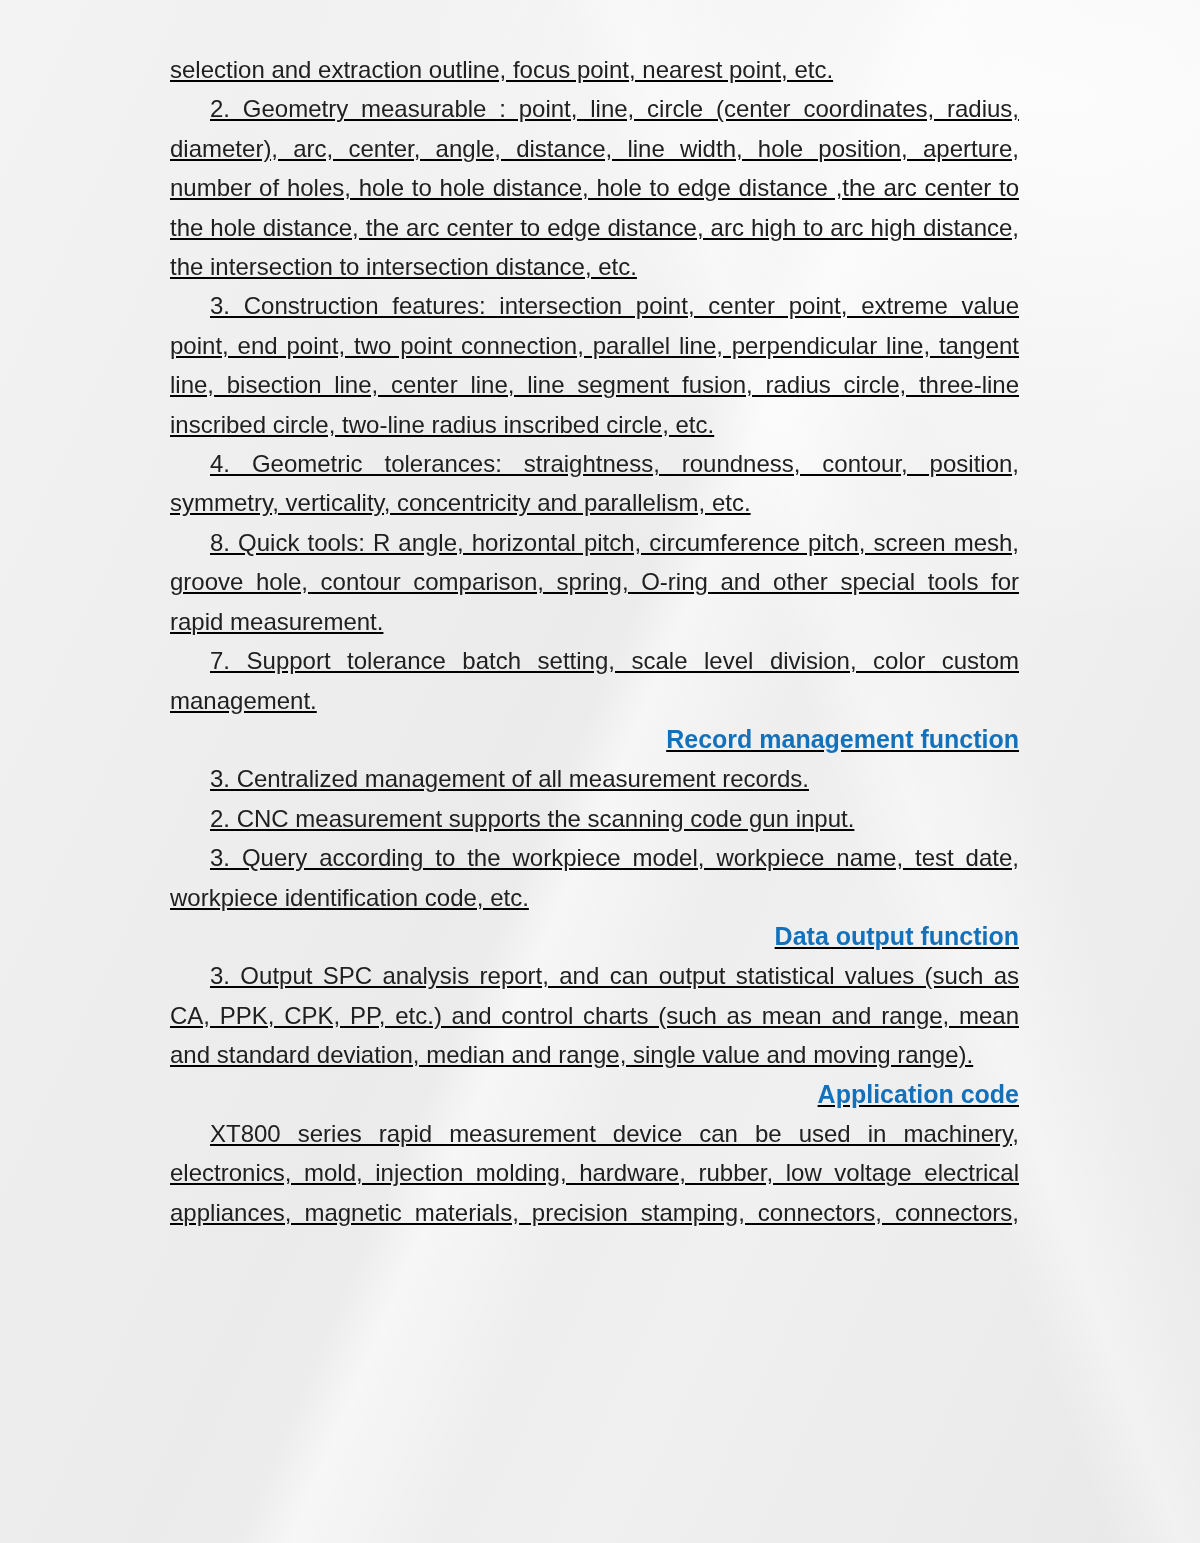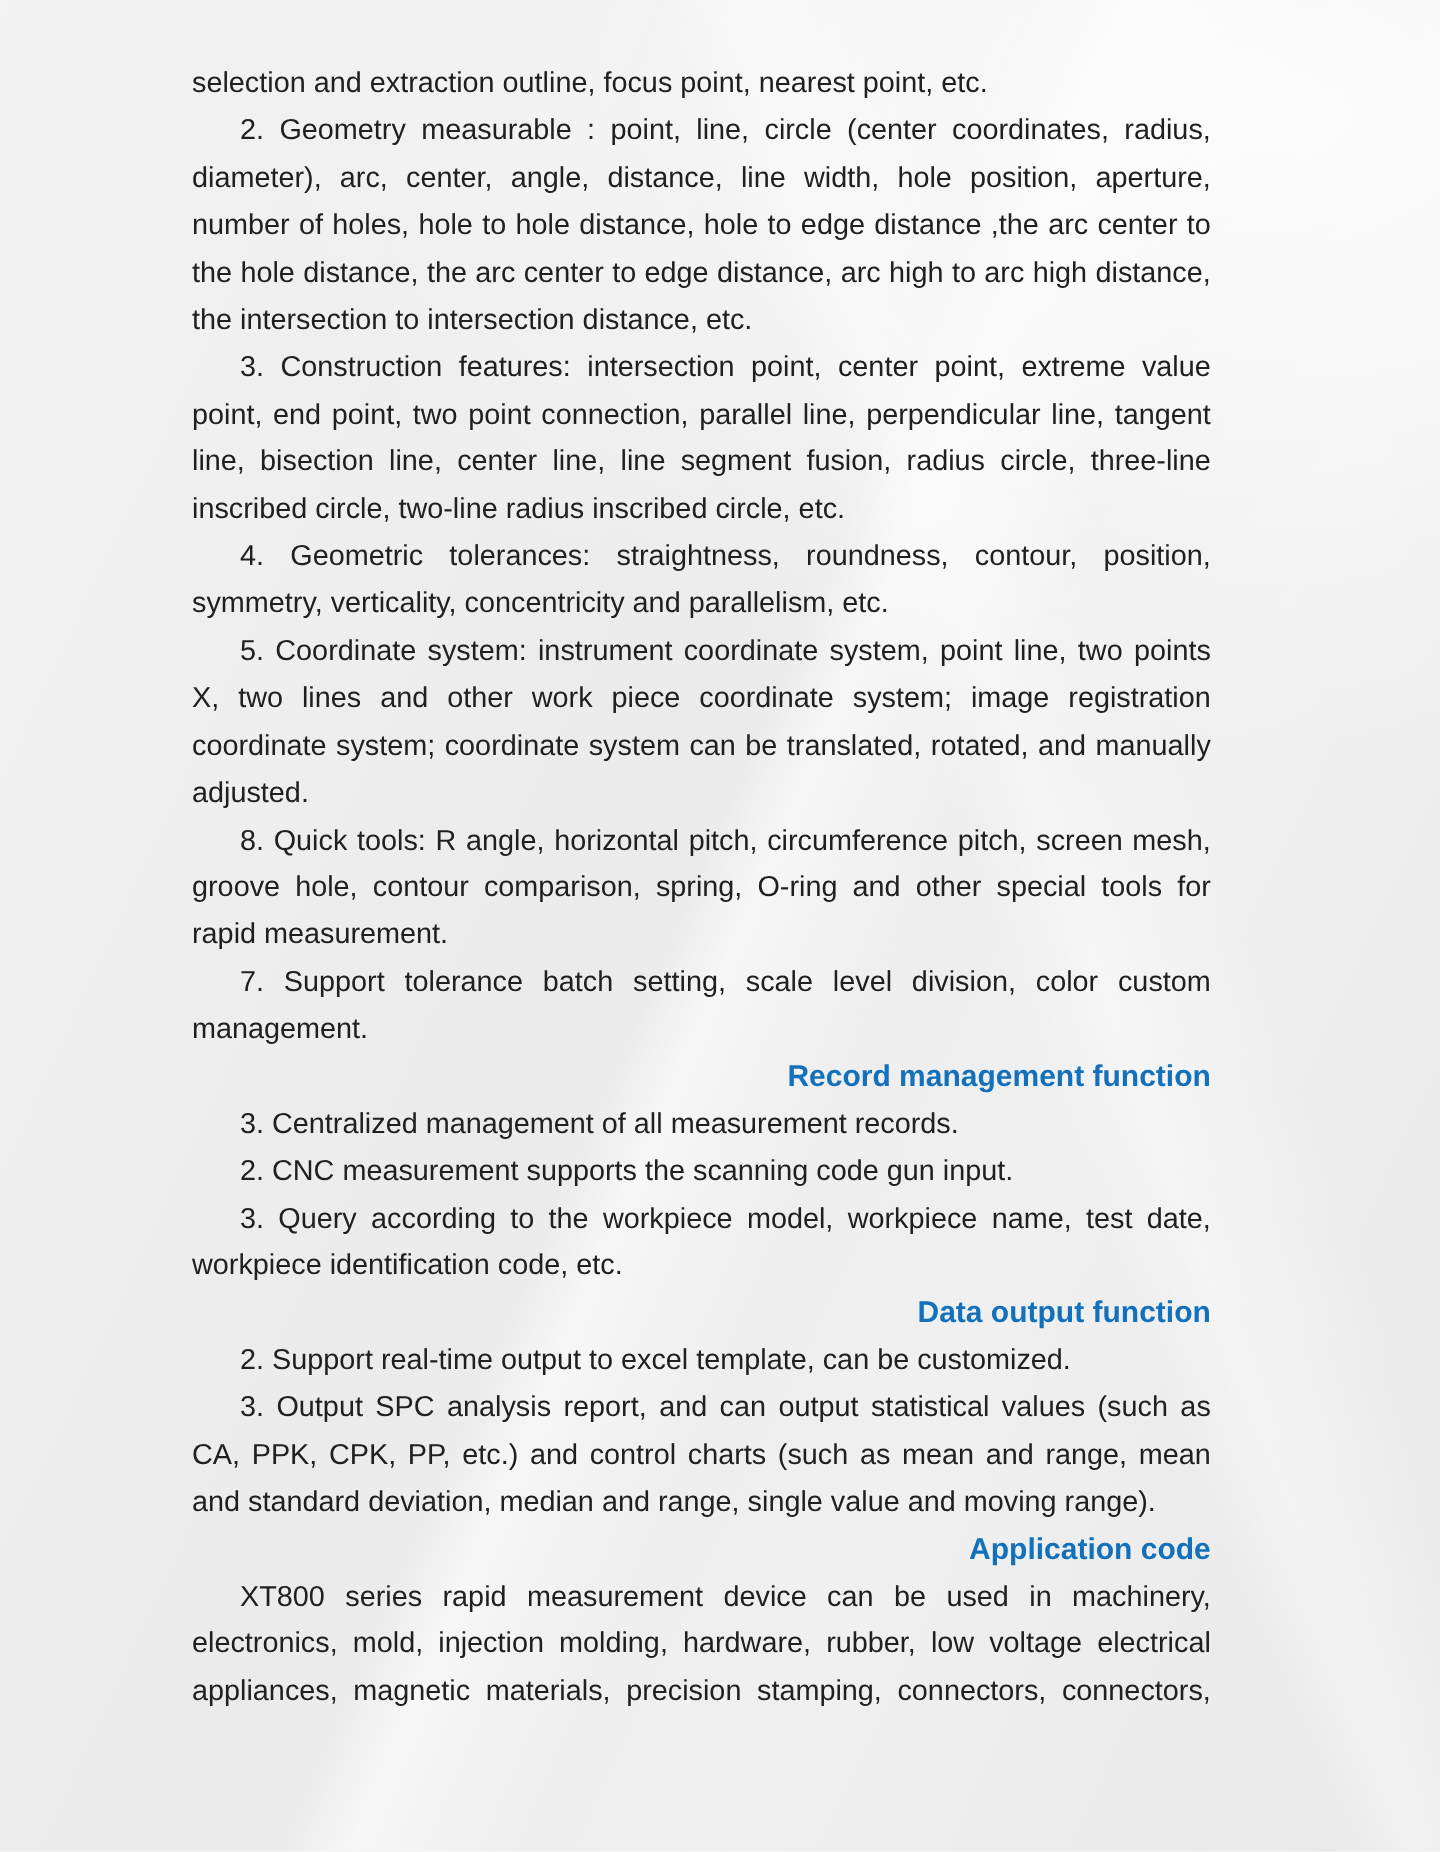--- a/index.html
+++ b/index.html
@@ -13,23 +13,24 @@
     overflow:hidden;
     font-family:"Liberation Sans","DejaVu Sans",sans-serif;
     background:
       radial-gradient(1400px 900px at 88% 6%, rgba(255,255,255,0.85), rgba(255,255,255,0) 60%),
       linear-gradient(293deg, rgba(255,255,255,0) 41%, rgba(255,255,255,0.55) 49%, rgba(255,255,255,0) 52%),
       linear-gradient(250deg, rgba(255,255,255,0) 25%, rgba(255,255,255,0.4) 33%, rgba(255,255,255,0) 37%),
       linear-gradient(115deg, #f3f3f4 0%, #ebebec 45%, #f0f0f1 68%, #e8e8e9 100%);
   }
   .content{
     position:absolute;
-    left:160px;
+    left:170px;
     top:50px;
     width:849px;
+    text-decoration:underline;
   }
   p.body{
     margin:0;
     font-size:24px;
     line-height:39.4px;
     color:var(--text);
     text-align:justify;
     hyphens:none;
   }
   p.body.indent{ text-indent:40px; }
@@ -45,26 +46,24 @@
 </style>
 </head>
 <body>
 
 <div class="page">
   <div class="content" id="content">
       <p class="body">selection and extraction outline, focus point, nearest point, etc.</p>
       <p class="body indent">2. Geometry measurable : point, line, circle (center coordinates, radius, diameter), arc, center, angle, distance, line width, hole position, aperture, number of holes, hole to hole distance, hole to edge distance ,the arc center to the hole distance, the arc center to edge distance, arc high to arc high distance, the intersection to intersection distance, etc.</p>
       <p class="body indent">3. Construction features: intersection point, center point, extreme value point, end point, two point connection, parallel line, perpendicular line, tangent line, bisection line, center line, line segment fusion, radius circle, three-line inscribed circle, two-line radius inscribed circle, etc.</p>
       <p class="body indent">4. Geometric tolerances: straightness, roundness, contour, position, symmetry, verticality, concentricity and parallelism, etc.</p>
-      <p class="body indent">5. Coordinate system: instrument coordinate system, point line, two points X, two lines and other work piece coordinate system; image registration coordinate system; coordinate system can be translated, rotated, and manually adjusted.</p>
       <p class="body indent">8. Quick tools: R angle, horizontal pitch, circumference pitch, screen mesh, groove hole, contour comparison, spring, O-ring and other special tools for rapid measurement.</p>
       <p class="body indent">7. Support tolerance batch setting, scale level division, color custom management.</p>
       <p class="heading">Record management function</p>
       <p class="body indent">3. Centralized management of all measurement records.</p>
       <p class="body indent">2. CNC measurement supports the scanning code gun input.</p>
       <p class="body indent">3. Query according to the workpiece model, workpiece name, test date, workpiece identification code, etc.</p>
       <p class="heading">Data output function</p>
-      <p class="body indent">2. Support real-time output to excel template, can be customized.</p>
       <p class="body indent">3. Output SPC analysis report, and can output statistical values (such as CA, PPK, CPK, PP, etc.) and control charts (such as mean and range, mean and standard deviation, median and range, single value and moving range).</p>
       <p class="heading">Application code</p>
       <p class="body indent cont">XT800 series  rapid measurement device can be used in machinery, electronics, mold, injection molding, hardware, rubber, low voltage electrical appliances, magnetic materials, precision stamping, connectors, connectors,</p>
     </div>
 </div>
 
 </body></html>

